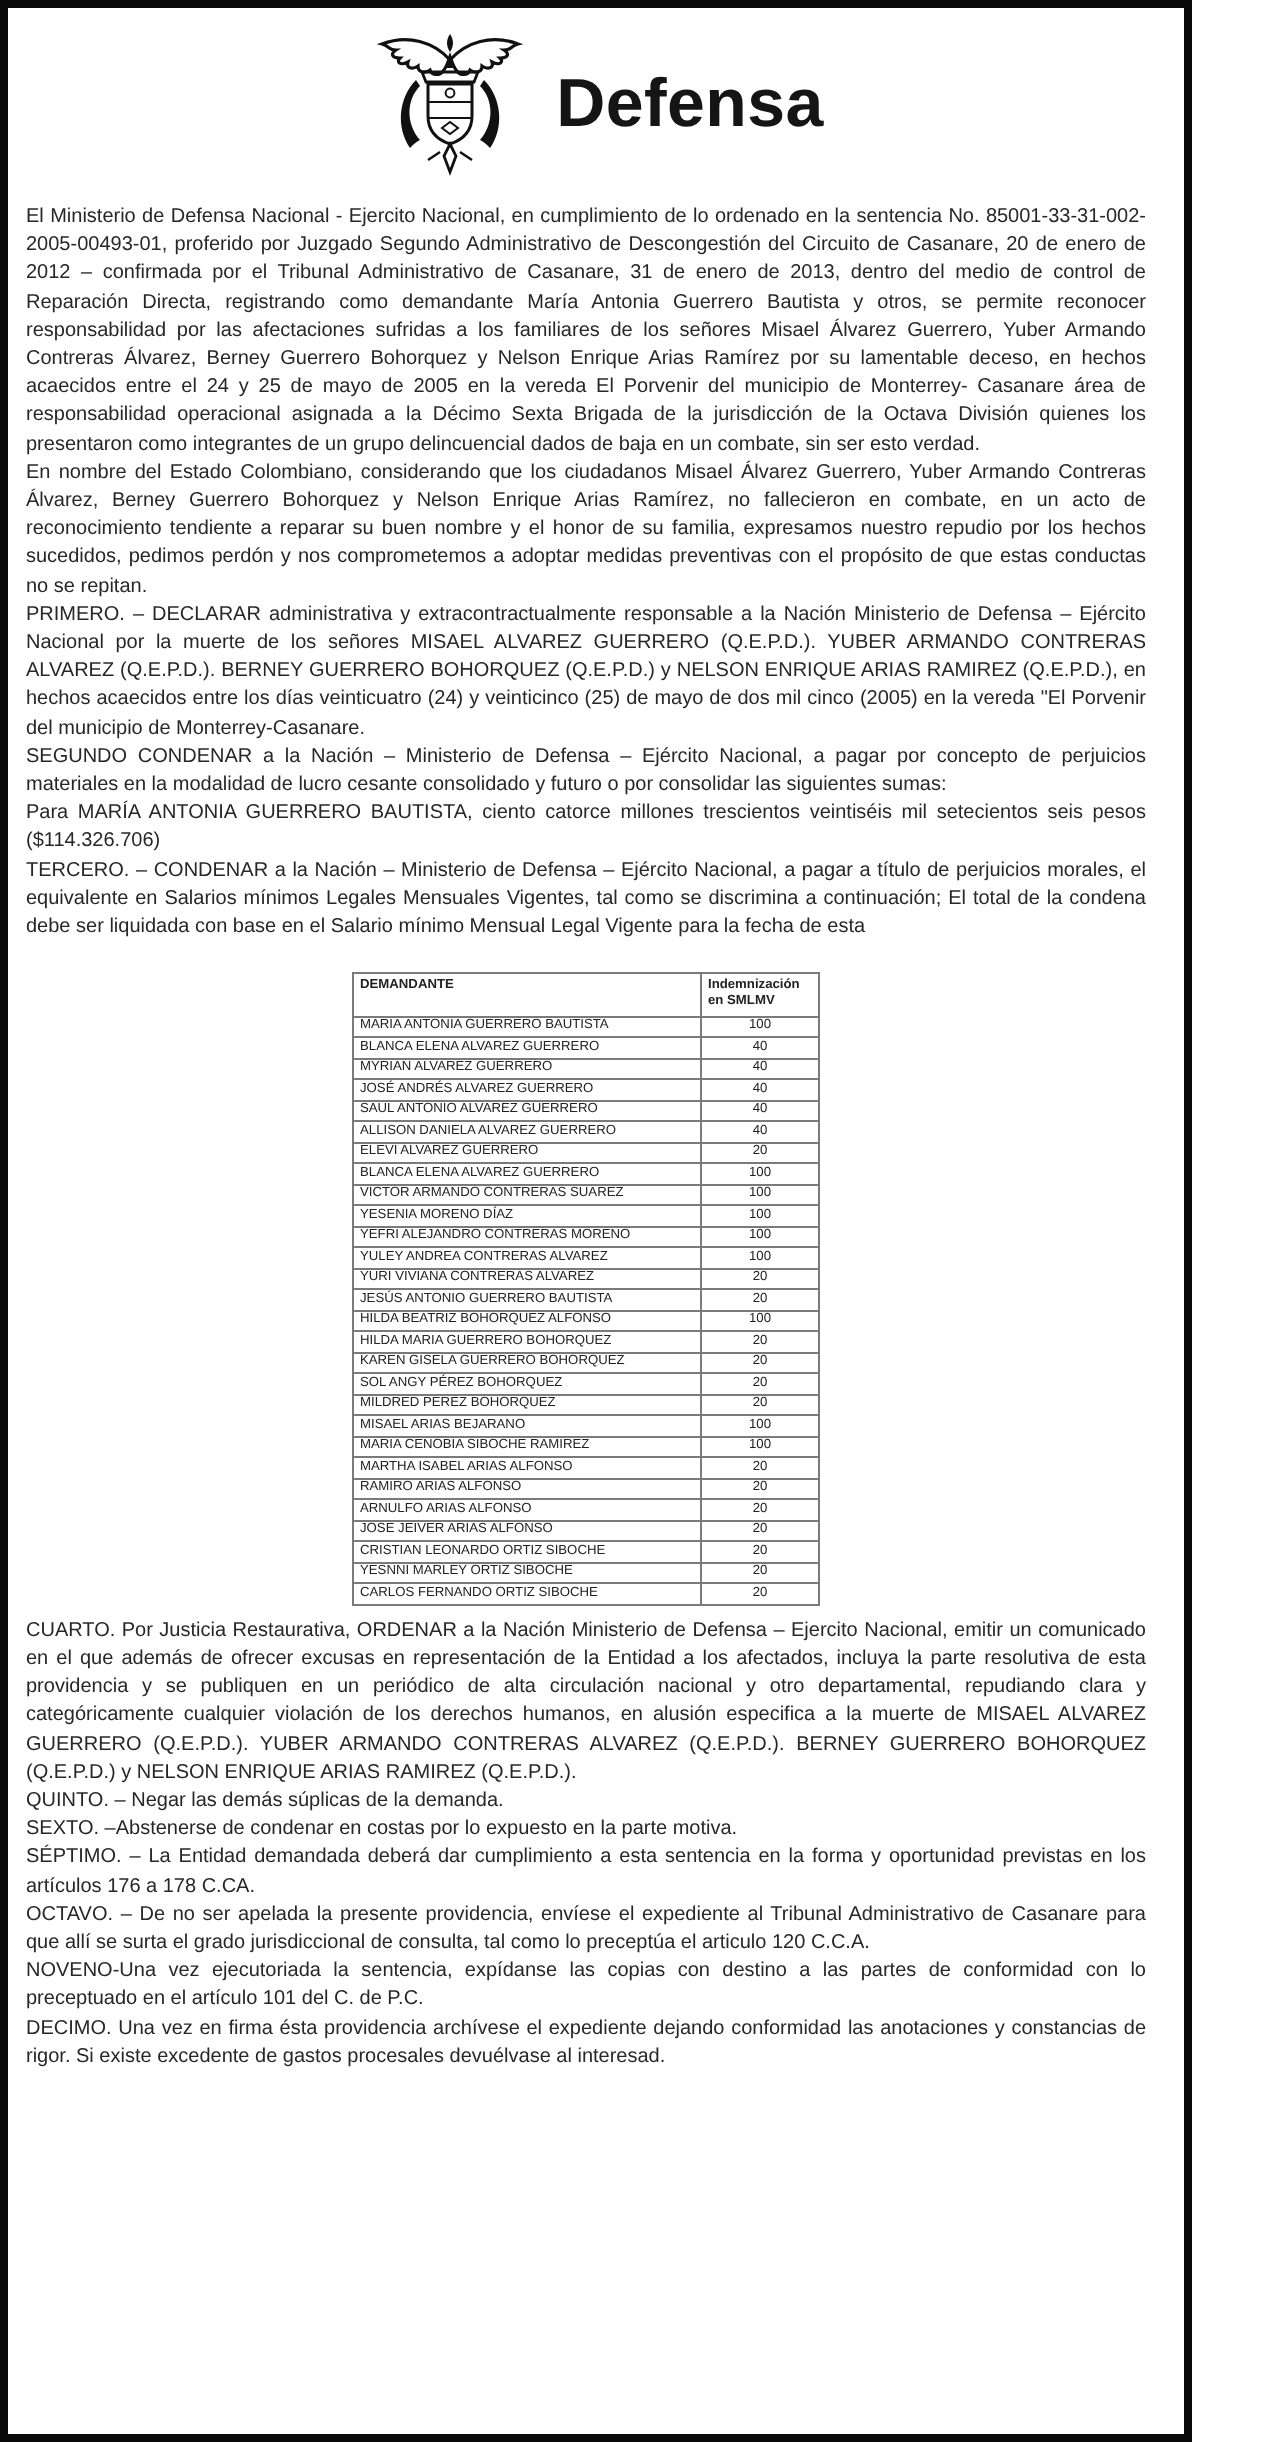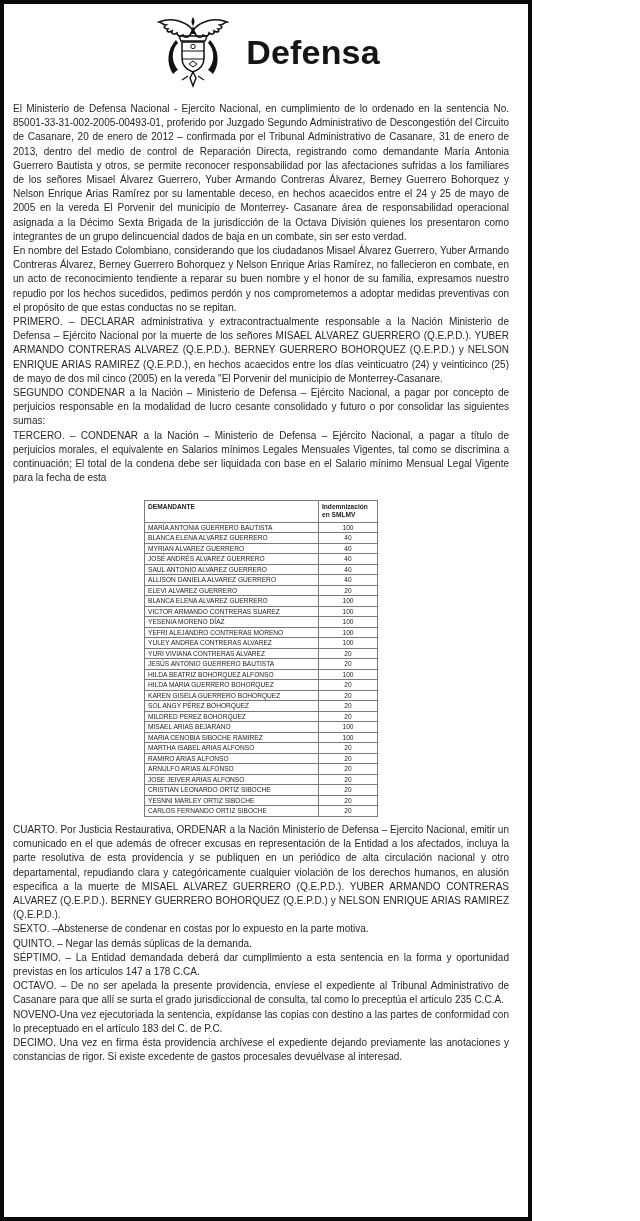--- a/index.html
+++ b/index.html
@@ -1,18 +1,18 @@
 <!DOCTYPE html>
 <html lang="es"><head>
 <meta charset="utf-8">
 <style>
   html, body { margin: 0; padding: 0; background: #ffffff; }
   .page {
     position: relative;
-    width: 532px;
+    width: 596px;
     height: 1221px;
     box-sizing: border-box;
     border: 4px solid #0a0a0a;
     background: #ffffff;
     overflow: hidden;
     font-family: "Liberation Sans", sans-serif;
   }
   .header {
     display: flex;
     align-items: center;
@@ -88,21 +88,22 @@
       </svg>
     </span>
     <span class="brand">Defensa</span>
   </div>
 
   <div class="content">
     <p>El Ministerio de Defensa Nacional - Ejercito Nacional, en cumplimiento de lo ordenado en la sentencia No. 85001-33-31-002-2005-00493-01, proferido por Juzgado Segundo Administrativo de Descongestión del Circuito de Casanare, 20 de enero de 2012 – confirmada por el Tribunal Administrativo de Casanare, 31 de enero de 2013, dentro del medio de control de Reparación Directa, registrando como demandante María Antonia Guerrero Bautista y otros, se permite reconocer responsabilidad por las afectaciones sufridas a los familiares de los señores Misael Álvarez Guerrero, Yuber Armando Contreras Álvarez, Berney Guerrero Bohorquez y  Nelson Enrique Arias Ramírez  por su lamentable deceso, en hechos acaecidos entre el  24 y 25  de mayo de 2005 en la vereda El Porvenir del municipio de Monterrey- Casanare  área de responsabilidad operacional asignada a la  Décimo Sexta Brigada  de la jurisdicción de la Octava División quienes los presentaron como integrantes de un grupo delincuencial dados de baja en un combate, sin ser esto verdad.</p>
     <p>En nombre del Estado Colombiano, considerando que los ciudadanos Misael Álvarez Guerrero, Yuber Armando Contreras Álvarez, Berney Guerrero Bohorquez y Nelson Enrique Arias Ramírez, no fallecieron en combate, en un acto de reconocimiento tendiente a reparar su buen nombre y el honor de su familia, expresamos nuestro repudio por los hechos sucedidos, pedimos perdón y nos comprometemos a adoptar medidas preventivas con el propósito de que estas conductas no se repitan.</p>
 
     <p class="sp">PRIMERO. – DECLARAR administrativa y extracontractualmente responsable a la Nación Ministerio de Defensa – Ejército Nacional por la muerte de los señores MISAEL ALVAREZ GUERRERO (Q.E.P.D.). YUBER ARMANDO CONTRERAS ALVAREZ (Q.E.P.D.). BERNEY GUERRERO BOHORQUEZ (Q.E.P.D.) y NELSON ENRIQUE ARIAS RAMIREZ (Q.E.P.D.), en hechos acaecidos entre los días veinticuatro (24) y veinticinco (25) de mayo de dos mil cinco (2005) en la vereda "El Porvenir del municipio de Monterrey-Casanare.</p>
-    <p class="sp">SEGUNDO CONDENAR a la Nación – Ministerio de Defensa – Ejército Nacional, a pagar por concepto de perjuicios responsable en la modalidad de lucro cesante consolidado y futuro o por consolidar las siguientes sumas:</p>
+    <p class="sp">SEGUNDO CONDENAR a la Nación – Ministerio de Defensa – Ejército Nacional, a pagar por concepto de perjuicios materiales en la modalidad de lucro cesante consolidado y futuro o por consolidar las siguientes sumas:</p>
+    <p class="sp">Para MARÍA ANTONIA GUERRERO BAUTISTA, ciento catorce millones trescientos veintiséis mil setecientos seis pesos ($114.326.706)</p>
     <p class="sp">TERCERO. – CONDENAR a la Nación – Ministerio de Defensa – Ejército Nacional, a pagar a título de perjuicios morales, el equivalente en Salarios mínimos Legales Mensuales Vigentes, tal como se discrimina a continuación; El total de la condena debe ser liquidada con base en el Salario mínimo Mensual Legal Vigente para la fecha de esta</p>
 
     <table class="claims">
       <thead>
         <tr>
           <th>DEMANDANTE</th>
           <th class="val-h">Indemnización en SMLMV</th>
         </tr>
       </thead>
       <tbody id="claims-body">
@@ -215,21 +216,21 @@
             <td class="val">20</td>
           </tr>
           <tr>
             <td>CARLOS FERNANDO ORTIZ SIBOCHE</td>
             <td class="val">20</td>
           </tr>
         </tbody>
     </table>
 
     <p>CUARTO. Por Justicia Restaurativa, ORDENAR a la Nación Ministerio de Defensa – Ejercito Nacional, emitir un comunicado en el que además de ofrecer excusas en representación de la Entidad a los afectados, incluya la parte resolutiva de esta providencia y se publiquen en un periódico de alta circulación nacional y otro departamental, repudiando clara y categóricamente cualquier violación de los derechos humanos, en alusión especifica a la muerte de MISAEL ALVAREZ GUERRERO (Q.E.P.D.). YUBER ARMANDO CONTRERAS ALVAREZ (Q.E.P.D.). BERNEY GUERRERO BOHORQUEZ (Q.E.P.D.) y NELSON ENRIQUE ARIAS RAMIREZ (Q.E.P.D.).</p>
+    <p class="sp">QUINTO. – Negar las demás súplicas de la demanda.</p>
     <p class="sp">SEXTO. –Abstenerse de condenar en costas por lo expuesto en la parte motiva.</p>
-    <p class="sp">QUINTO. – Negar las demás súplicas de la demanda.</p>
-    <p class="sp">SÉPTIMO. – La Entidad demandada deberá dar cumplimiento a esta sentencia en la forma y oportunidad previstas en los artículos 147 a 178 C.CA.</p>
-    <p class="sp">OCTAVO. – De no ser apelada la presente providencia, envíese el expediente al Tribunal Administrativo de Casanare para que allí se surta el grado jurisdiccional de consulta, tal como lo preceptúa el articulo 235 C.C.A.</p>
-    <p class="sp">NOVENO-Una vez ejecutoriada la sentencia, expídanse las copias con destino a las partes de conformidad con lo preceptuado en el artículo 183 del C. de P.C.</p>
-    <p class="sp">DECIMO. Una vez en firma ésta providencia archívese el expediente dejando previamente las anotaciones y constancias de rigor. Si existe excedente de gastos procesales devuélvase al interesad.</p>
+    <p class="sp">SÉPTIMO. – La Entidad demandada deberá dar cumplimiento a esta sentencia en la forma y oportunidad previstas en los artículos 176 a 178 C.CA.</p>
+    <p class="sp">OCTAVO. – De no ser apelada la presente providencia, envíese el expediente al Tribunal Administrativo de Casanare para que allí se surta el grado jurisdiccional de consulta, tal como lo preceptúa el articulo 120 C.C.A.</p>
+    <p class="sp">NOVENO-Una vez ejecutoriada la sentencia, expídanse las copias con destino a las partes de conformidad con lo preceptuado en el artículo 101 del C. de P.C.</p>
+    <p class="sp">DECIMO. Una vez en firma ésta providencia archívese el expediente dejando conformidad las anotaciones y constancias de rigor. Si existe excedente de gastos procesales devuélvase al interesad.</p>
   </div>
 
 </div>
 
 </body></html>

